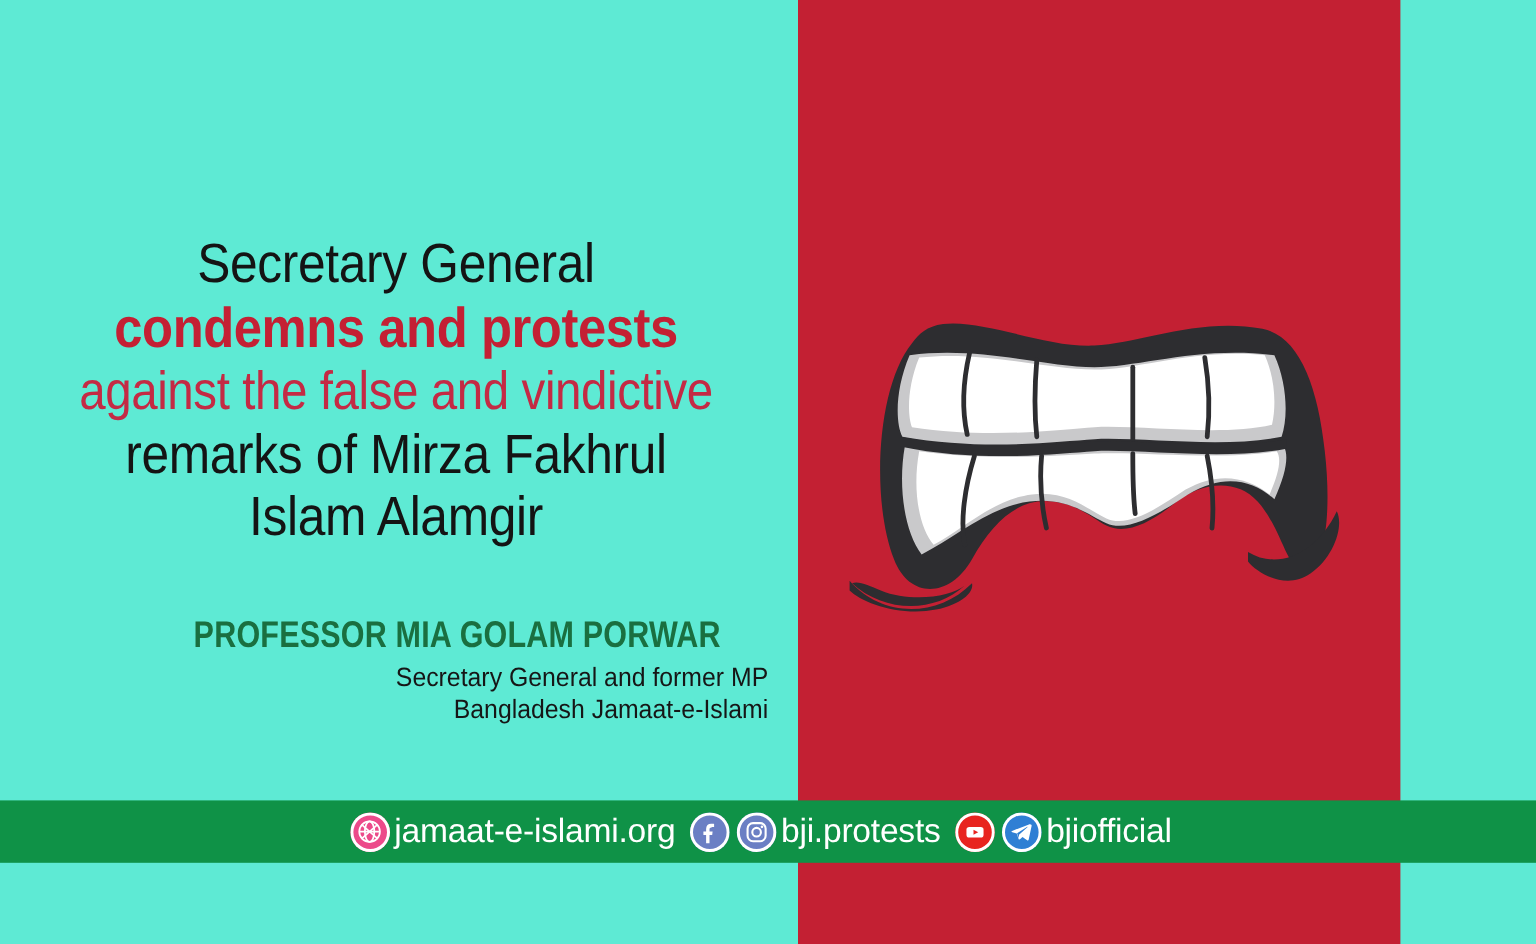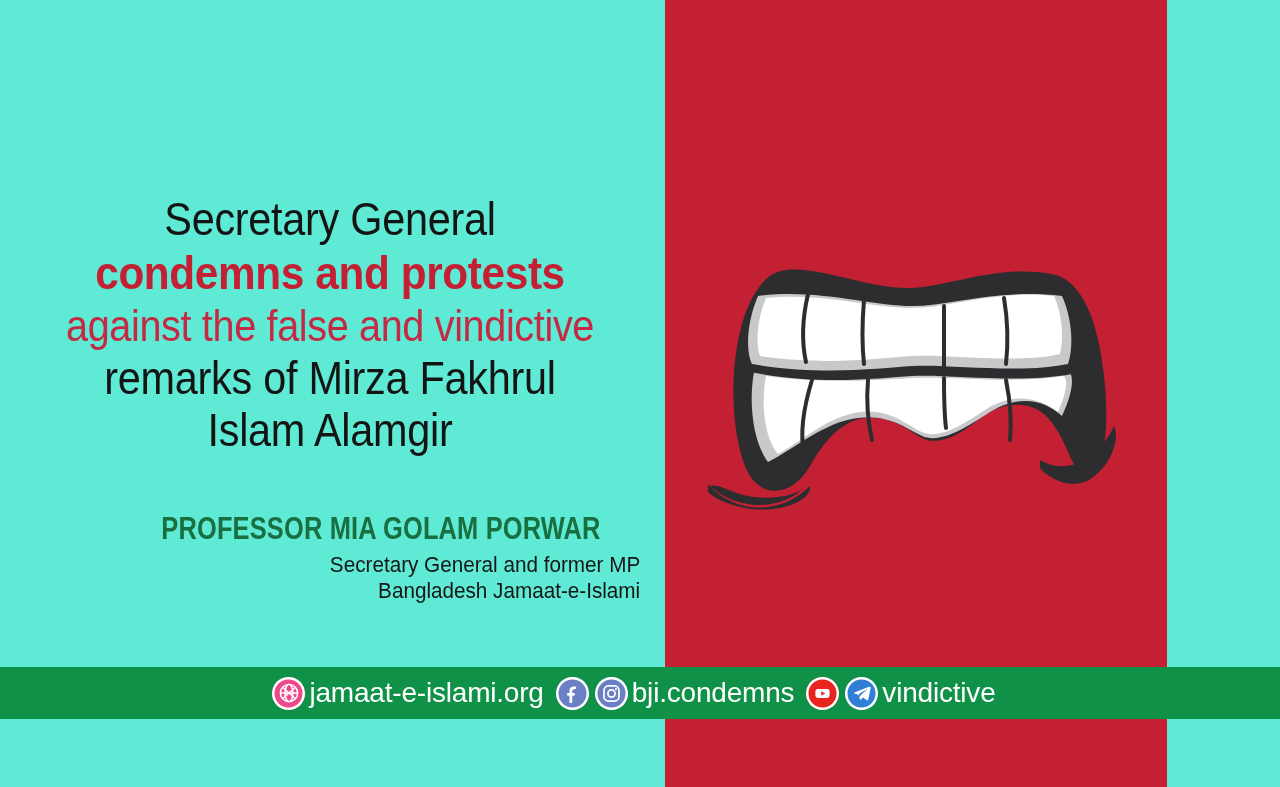--- a/index.html
+++ b/index.html
@@ -285,39 +285,39 @@
       </div>
 
       <div class="social-item">
         <span class="social-icon icon-ring" style="background:#6b7fc4;">
           <svg width="21" height="21" viewBox="0 0 24 24" aria-hidden="true">
             <rect x="3.4" y="3.4" width="17.2" height="17.2" rx="5.2" fill="none" stroke="#ffffff" stroke-width="2"></rect>
             <circle cx="12" cy="12" r="4.1" fill="none" stroke="#ffffff" stroke-width="2"></circle>
             <circle cx="17.1" cy="6.9" r="1.25" fill="#ffffff"></circle>
           </svg>
         </span>
-        <span class="social-label">bji.condemns</span>
+        <span class="social-label">bji.protests</span>
       </div>
 
 
       <div class="social-item">
         <span class="social-icon icon-ring" style="background:#e8241f;">
           <svg width="19" height="19" viewBox="0 0 24 24" aria-hidden="true">
             <rect x="3" y="6.4" width="18" height="11.2" rx="3" fill="#ffffff"></rect>
             <path d="M10.4 9.3l5 2.7-5 2.7z" fill="#e8241f"></path>
           </svg>
         </span>
         <span class="gap-sm"></span>
       </div>
 
       <div class="social-item">
         <span class="social-icon icon-ring" style="background:#2f7fd4;">
           <svg width="20" height="20" viewBox="0 0 24 24" aria-hidden="true">
             <path d="M21 4.3L2.9 11.3c-1 .4-1 1 .2 1.3l4.5 1.4 1.7 5.2c.2.6.4.8.9.8.4 0 .6-.2.9-.5l2.2-2.2 4.6 3.4c.8.5 1.4.2 1.6-.8l2.9-13.6c.3-1.2-.5-1.8-1.4-1.4zM7.9 13.6l9.8-6.2c.4-.3.8-.1.5.2l-8.4 7.6-.3 3.1z" fill="#ffffff"></path>
           </svg>
         </span>
-        <span class="social-label">vindictive</span>
+        <span class="social-label">bjiofficial</span>
       </div>
 
     </div>
   </div>
 
 </div>
 
 </body></html>

